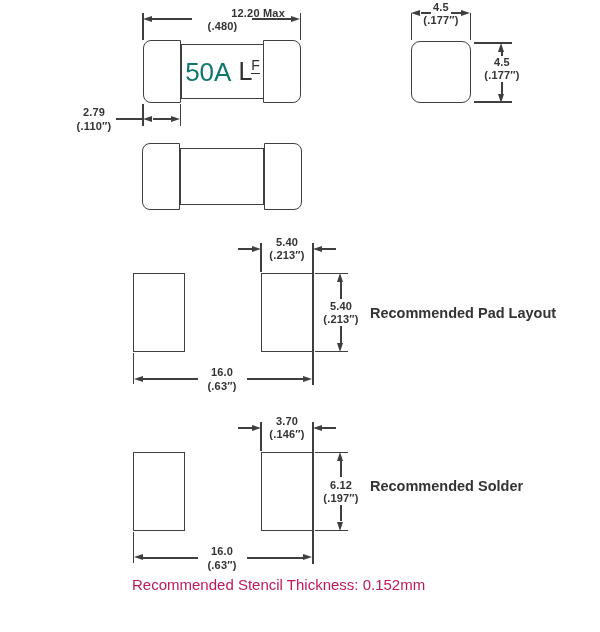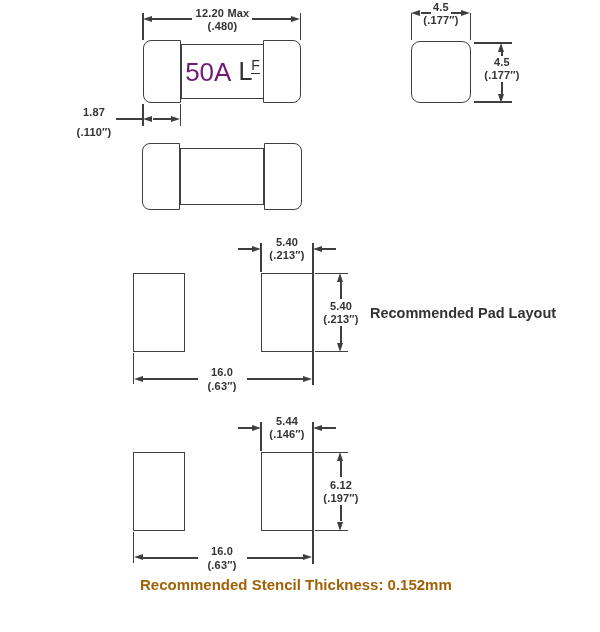--- a/index.html
+++ b/index.html
@@ -9,40 +9,40 @@
   .h{height:1.5px;} .v{width:1.5px;}
   .shape{position:absolute;border:1.6px solid #3f3f3f;background:#fff;box-sizing:border-box;}
   .dimtxt{position:absolute;font-size:11px;font-weight:bold;line-height:12px;
           text-align:center;color:#333;letter-spacing:.2px;white-space:nowrap;}
   .ar{position:absolute;width:0;height:0;}
   .ar.l{border-top:3.5px solid transparent;border-bottom:3.5px solid transparent;border-right:9px solid #3f3f3f;}
   .ar.r{border-top:3.5px solid transparent;border-bottom:3.5px solid transparent;border-left:9px solid #3f3f3f;}
   .ar.u{border-left:3.5px solid transparent;border-right:3.5px solid transparent;border-bottom:9px solid #3f3f3f;}
   .ar.d{border-left:3.5px solid transparent;border-right:3.5px solid transparent;border-top:9px solid #3f3f3f;}
   .marking{display:flex;align-items:center;justify-content:center;gap:7px;width:100%;height:100%;}
-  .amp{font-size:26px;line-height:1;color:#701a75;}
+  .amp{font-size:26px;line-height:1;color:#0f766e;}
   .lf{display:inline-flex;align-items:flex-start;}
   .lf-l{font-size:25px;line-height:1;color:#2e2e2e;}
   .lf-f{font-size:14px;line-height:1;margin-left:-1px;margin-top:-1px;color:#2e2e2e;border-bottom:1.5px solid #2e2e2e;padding-bottom:1px;}
   .seclabel{position:absolute;font-size:14.5px;font-weight:bold;color:#333;line-height:16.5px;white-space:nowrap;}
-  .footer{position:absolute;font-size:15px;font-weight:bold;color:#a16207;white-space:nowrap;margin-left:8px;}
+  .footer{position:absolute;font-size:15px;font-weight:normal;color:#be185d;white-space:nowrap;}
 </style>
 </head>
 <body>
 
 <div class="canvas">
 
   <div>
     <div class="ln v" style="left:142.2px;top:13px;height:27px;"></div>
     <div class="ln v" style="left:299.5px;top:13px;height:27px;"></div>
     <div class="ar l" style="left:143px;top:15.5px;"></div>
     <div class="ar r" style="left:291.2px;top:15.5px;"></div>
     <div class="ln h" style="left:152px;top:18.25px;width:40px;"></div>
     <div class="ln h" style="left:252px;top:18.25px;width:39px;"></div>
-    <div class="dimtxt" style="left:160px;top:6.5px;width:125px;">12.20 Max</div>
+    <div class="dimtxt" style="left:160px;top:6.5px;width:125px;text-align:right;">12.20 Max</div>
     <div class="dimtxt" style="left:160px;top:19.8px;width:125px;">(.480)</div>
   </div>
 
   <div>
     <div class="shape" style="left:143px;top:40px;width:38px;height:63px;border-radius:8px 0 0 8px;"></div>
     <div class="shape" style="left:263px;top:40px;width:38px;height:63px;border-radius:0 8px 8px 0;"></div>
     <div class="shape" style="left:181px;top:44px;width:83px;height:55px;">
       <div class="marking">
         <span class="amp">50A</span>
         <span class="lf">
@@ -53,22 +53,22 @@
     </div>
   </div>
 
   <div>
     <div class="ln v" style="left:142.2px;top:104px;height:22px;"></div>
     <div class="ln v" style="left:179.8px;top:104px;height:22px;"></div>
     <div class="ln h" style="left:116px;top:118.45px;width:26px;"></div>
     <div class="ar l" style="left:142.9px;top:115.7px;"></div>
     <div class="ar r" style="left:171.3px;top:115.7px;"></div>
     <div class="ln h" style="left:152.5px;top:118.45px;width:18.5px;"></div>
-    <div class="dimtxt" style="left:70px;top:105.5px;width:48px;">1.87</div>
-    <div class="dimtxt" style="left:66px;top:126px;width:56px;">(.110″)</div>
+    <div class="dimtxt" style="left:70px;top:105.5px;width:48px;">2.79</div>
+    <div class="dimtxt" style="left:66px;top:120px;width:56px;">(.110″)</div>
   </div>
 
   <div>
     <div class="ln v" style="left:410.7px;top:13px;height:27px;"></div>
     <div class="ln v" style="left:469.6px;top:13px;height:27px;"></div>
     <div class="ar l" style="left:411.4px;top:9.5px;"></div>
     <div class="ar r" style="left:461.3px;top:9.5px;"></div>
     <div class="ln h" style="left:420.5px;top:12.25px;width:10px;"></div>
     <div class="ln h" style="left:451px;top:12.25px;width:10px;"></div>
     <div class="dimtxt" style="left:416px;top:1px;width:50px;">4.5</div>
@@ -128,39 +128,40 @@
   <div>
     <div class="shape" style="left:133px;top:452px;width:52px;height:79px;"></div>
     <div class="shape" style="left:261px;top:452px;width:52px;height:79px;"></div>
 
     <div class="ln v" style="left:260.2px;top:422px;height:29px;"></div>
     <div class="ln v" style="left:312.2px;top:422px;height:142px;"></div>
     <div class="ln h" style="left:238px;top:427.35px;width:14px;"></div>
     <div class="ar r" style="left:252px;top:424.6px;"></div>
     <div class="ar l" style="left:313px;top:424.6px;"></div>
     <div class="ln h" style="left:322px;top:427.35px;width:14px;"></div>
-    <div class="dimtxt" style="left:261px;top:415px;width:52px;">5.44</div>
+    <div class="dimtxt" style="left:261px;top:415px;width:52px;">3.70</div>
     <div class="dimtxt" style="left:261px;top:427.8px;width:52px;">(.146″)</div>
 
     <div class="ln h" style="left:314.5px;top:451.7px;width:33.5px;"></div>
     <div class="ln h" style="left:314.5px;top:529.7px;width:33.5px;"></div>
     <div class="ar u" style="left:337.2px;top:452.4px;"></div>
     <div class="ln v" style="left:340px;top:461px;height:16px;"></div>
     <div class="dimtxt" style="left:319px;top:479px;width:44px;">6.12</div>
     <div class="dimtxt" style="left:317px;top:491.5px;width:48px;">(.197″)</div>
     <div class="ln v" style="left:340px;top:505px;height:16px;"></div>
     <div class="ar d" style="left:337.2px;top:521.6px;"></div>
 
     <div class="ln v" style="left:132.9px;top:532px;height:31px;"></div>
     <div class="ar l" style="left:133.6px;top:554.2px;"></div>
     <div class="ln h" style="left:142.5px;top:557px;width:55px;"></div>
     <div class="dimtxt" style="left:194px;top:544.8px;width:56px;">16.0</div>
     <div class="dimtxt" style="left:194px;top:558.5px;width:56px;">(.63″)</div>
     <div class="ln h" style="left:247px;top:557px;width:56px;"></div>
     <div class="ar r" style="left:303.3px;top:554.2px;"></div>
 
     <div class="seclabel" style="left:370px;top:478px;">
+      <div>Recommended Solder</div>
     </div>
   </div>
 
   <div class="footer" style="left:132px;top:576px;">Recommended Stencil Thickness: 0.152mm</div>
 
 </div>
 
 </body></html>

